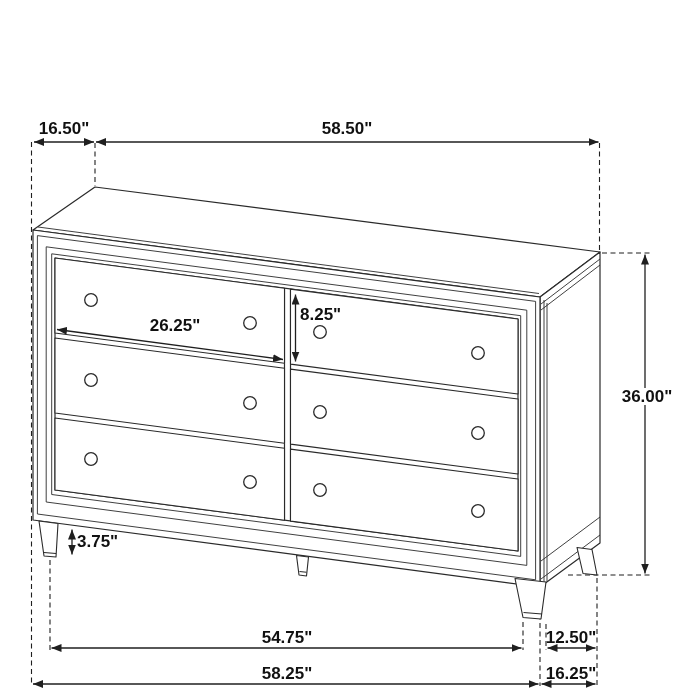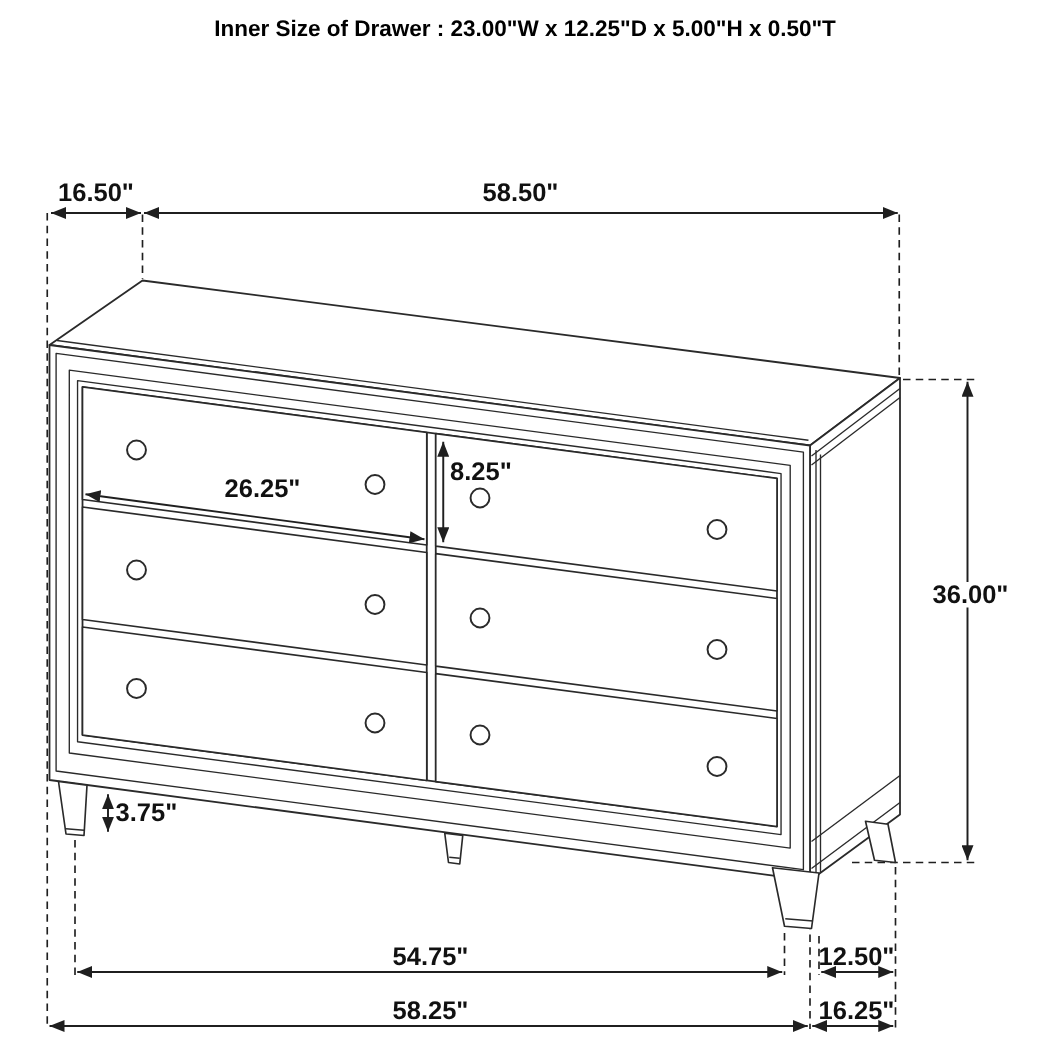--- a/index.html
+++ b/index.html
@@ -17,21 +17,20 @@
   #title{
     position:absolute;top:11px;left:50%;transform:translateX(-50%);
     font-weight:bold;font-size:15px;color:#000;white-space:nowrap;
   }
 </style>
 </head>
 <body>
 
 <div id="stage">
 
-  <div id="title">Inner Size of Drawer : 23.00"W x 12.25"D x 5.00"H x 0.50"T</div>
 
   <svg id="diagram-svg" width="700" height="700" viewBox="0 0 700 700">
     <defs>
       <marker id="arr" viewBox="0 0 10 8" refX="10" refY="4" markerWidth="10" markerHeight="8" markerUnits="userSpaceOnUse" orient="auto-start-reverse">
         <path d="M0,0 L10,4 L0,8 Z" fill="#1f1f1f"></path>
       </marker>
     </defs>
 
     <g stroke="#1f1f1f" stroke-width="1.1" fill="none" stroke-dasharray="5 3.5">
       <path d="M31.5,142 V683"></path>

